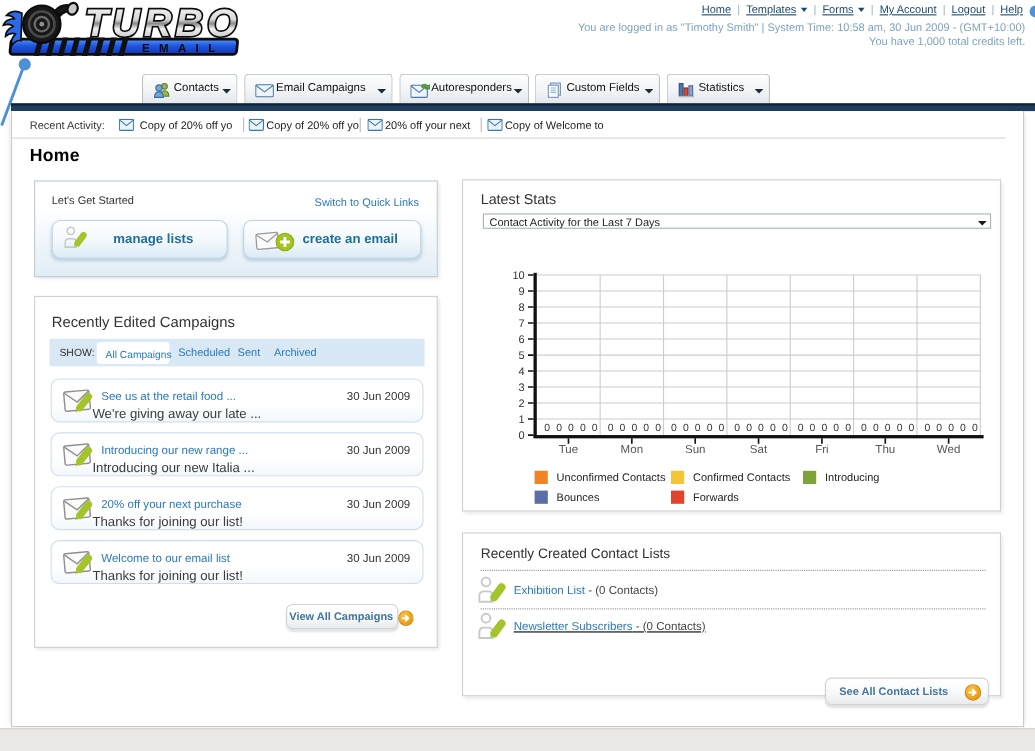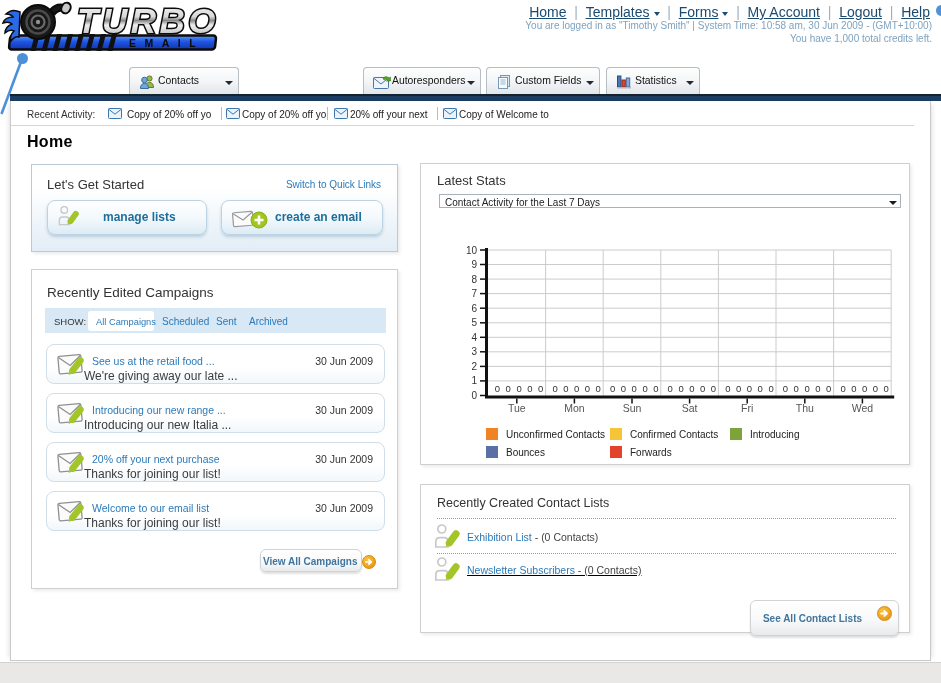--- a/index.html
+++ b/index.html
@@ -64,34 +64,42 @@
     <circle cx="38" cy="22" r="11.5" fill="none" stroke="#4a4a4a" stroke-width="2.4"></circle>
     <circle cx="38" cy="22" r="6.5" fill="none" stroke="#6a6a6a" stroke-width="2.2"></circle>
     <circle cx="38" cy="22" r="2.2" fill="#909090"></circle>
     <path d="M50 10 q6 -7 14 -5 l3 6 q-8 -2 -12 3 Z" fill="#181818" stroke="#0b0b0b" stroke-width="2"></path>
     <ellipse cx="66" cy="8" rx="4.5" ry="5.5" fill="#c8c8c8" stroke="#0b0b0b" stroke-width="2" transform="rotate(25 66 8)"></ellipse>
   </g>
   <line x1="22" y1="59" x2="1.5" y2="114" stroke="#4b90d9" stroke-width="2.6"></line>
   <circle cx="22.5" cy="58.5" r="5.5" fill="#4b90d9"></circle>
 </svg>
 
-  <div class="abs" style="left:0;top:4px;width:930px;text-align:right;font-size:14px;color:#1b4a70;white-space:nowrap;">
+  <div class="abs" style="left:0;top:4px;width:930px;text-align:right;font-size:10px;color:#1b4a70;white-space:nowrap;">
     <a style="color:#1b4a70;">Home</a><span class="sep">&nbsp;&nbsp;|&nbsp;&nbsp;</span><a style="color:#1b4a70;">Templates</a><span style="display:inline-block;width:0;height:0;border-left:3.5px solid transparent;border-right:3.5px solid transparent;border-top:4px solid #1b4a70;vertical-align:1px;margin-left:4px;"></span><span class="sep">&nbsp;&nbsp;|&nbsp;&nbsp;</span><a style="color:#1b4a70;">Forms</a><span style="display:inline-block;width:0;height:0;border-left:3.5px solid transparent;border-right:3.5px solid transparent;border-top:4px solid #1b4a70;vertical-align:1px;margin-left:4px;"></span><span class="sep">&nbsp;&nbsp;|&nbsp;&nbsp;</span><a style="color:#1b4a70;">My Account</a><span class="sep">&nbsp;&nbsp;|&nbsp;&nbsp;</span><a style="color:#1b4a70;">Logout</a><span class="sep">&nbsp;&nbsp;|&nbsp;&nbsp;</span><a style="color:#1b4a70;">Help</a>
   </div>
   <div class="abs" style="left:936px;top:5px;width:11px;height:11px;border-radius:50%;background:#4e93d9;"></div>
   <div class="abs" style="left:0;top:20px;width:932px;text-align:right;font-size:10px;color:#7ea3c1;">You are logged in as "Timothy Smith" | System Time: 10:58 am, 30 Jun 2009 - (GMT+10:00)</div>
   <div class="abs" style="left:0;top:33px;width:932px;text-align:right;font-size:10px;color:#7ea3c1;">You have 1,000 total credits left.</div>
-<div class="tab" style="left:129px;width:110px;">
+<div class="tab" style="left:129px;width:87px;">
       <svg class="ic" width="16" height="16" viewBox="0 0 16 16">
         <circle cx="10.5" cy="4.5" r="2.6" fill="#9ab84a" stroke="#647c2a"></circle>
         <path d="M6.5 13.5 Q6.5 8.5 10.5 8.5 Q14.5 8.5 14.5 13.5 Z" fill="#9ab84a" stroke="#647c2a"></path>
         <circle cx="5.5" cy="6" r="2.8" fill="#6fa8dc" stroke="#3c6a9a"></circle>
         <path d="M1.5 14.5 Q1.5 9.5 5.5 9.5 Q9.5 9.5 9.5 14.5 Z" fill="#6fa8dc" stroke="#3c6a9a"></path>
       </svg>
       <span class="lbl">Contacts</span>
+      <span class="arr"></span>
+    </div>
+<div class="tab" style="left:222px;width:135px;">
+      <svg class="ic" width="17" height="16" viewBox="0 0 17 13">
+        <rect x="0.5" y="1.5" width="16" height="11" rx="1" fill="#eef4fa" stroke="#4878a8"></rect>
+        <path d="M0.5 2 L8.5 8 L16.5 2" fill="none" stroke="#4878a8"></path>
+      </svg>
+      <span class="lbl">Email Campaigns</span>
       <span class="arr"></span>
     </div>
 <div class="tab" style="left:363px;width:118px;">
       <svg class="ic" width="18" height="16" viewBox="0 0 18 14">
         <rect x="0.5" y="2.5" width="15" height="11" rx="1" fill="#eef4fa" stroke="#4878a8"></rect>
         <path d="M0.5 3 L8 9 L15.5 3" fill="none" stroke="#4878a8"></path>
         <path d="M10 3 q3 -3 6 0 l1.5 -1 l0 4 l-4 0 l1.5 -1 q-2 -2 -4 0 Z" fill="#58a828" stroke="#3a7418" stroke-width="0.6"></path>
       </svg>
       <span class="lbl">Autoresponders</span>
       <span class="arr"></span>
@@ -140,21 +148,21 @@
     <div class="abs" style="left:350px;top:109px;font-size:10px;color:#222;white-space:nowrap;">20% off your next</div>
 <div class="abs" style="left:437px;top:107px;width:1px;height:13px;background:#bbb;"></div>
 <svg class="abs" style="left:443px;top:108px;" width="14" height="11" viewBox="0 0 14 11">
       <rect x="0.5" y="0.5" width="13" height="10" rx="1" fill="#eaf2fa" stroke="#3c77ad"></rect>
       <path d="M0.5 1 L7 6.2 L13.5 1" fill="none" stroke="#3c77ad" stroke-width="1"></path>
     </svg>
     <div class="abs" style="left:459px;top:109px;font-size:10px;color:#222;white-space:nowrap;">Copy of Welcome to</div>
 <div class="abs" style="left:27px;top:133px;font-size:16px;font-weight:bold;color:#000;letter-spacing:0.3px;">Home</div>
 
   <div class="abs" style="left:31px;top:164px;width:367px;height:88px;border:1px solid #bccad3;background:linear-gradient(180deg,#ffffff 28%,#e1edf6 100%);box-shadow:2px 2px 3px rgba(0,0,0,0.08);"></div>
-  <div class="abs" style="left:47px;top:177px;font-size:13px;color:#333;">Let's Get Started</div>
+  <div class="abs" style="left:47px;top:177px;font-size:10px;color:#333;">Let's Get Started</div>
   <div class="abs" style="left:247px;top:179px;width:134px;text-align:right;font-size:10px;"><a style="color:#2b7ab9;text-decoration:none;">Switch to Quick Links</a></div>
   <div class="abs btnbig" style="left:47px;top:200px;width:160px;height:35px;"></div>
   <div class="abs btnbig" style="left:221px;top:200px;width:162px;height:35px;"></div>
 <svg class="abs" style="left:57px;top:205px;" width="23.0" height="21.3" viewBox="0 0 28 26">
       <circle cx="8.8" cy="6" r="4.0" fill="none" stroke="#c9c9c9" stroke-width="1.7"></circle>
       <path d="M2.8 24 V18.8 Q2.8 14.6 7 14.6 H11 Q15 14.6 15 18.8 V24 Z" fill="none" stroke="#c9c9c9" stroke-width="1.7"></path>
       <path d="M16.4 19.8 L23 10.8" stroke="#a3c52a" stroke-width="7.2" stroke-linecap="round"></path>
       <path d="M12.6 23.9 L14.2 17.9 L18.6 21.2 Z" fill="#a3c52a"></path>
     </svg>
     <div class="abs" style="left:103px;top:210px;font-size:12px;font-weight:bold;color:#1d6e9a;">manage lists</div>
@@ -357,21 +365,21 @@
       <path d="M2.8 24 V18.8 Q2.8 14.6 7 14.6 H11 Q15 14.6 15 18.8 V24 Z" fill="none" stroke="#c9c9c9" stroke-width="1.7"></path>
       <path d="M16.4 19.8 L23 10.8" stroke="#a3c52a" stroke-width="7.2" stroke-linecap="round"></path>
       <path d="M12.6 23.9 L14.2 17.9 L18.6 21.2 Z" fill="#a3c52a"></path>
     </svg>
     <svg class="abs" style="left:433px;top:556px;" width="28.0" height="26.0" viewBox="0 0 28 26">
       <circle cx="8.8" cy="6" r="4.0" fill="none" stroke="#c9c9c9" stroke-width="1.7"></circle>
       <path d="M2.8 24 V18.8 Q2.8 14.6 7 14.6 H11 Q15 14.6 15 18.8 V24 Z" fill="none" stroke="#c9c9c9" stroke-width="1.7"></path>
       <path d="M16.4 19.8 L23 10.8" stroke="#a3c52a" stroke-width="7.2" stroke-linecap="round"></path>
       <path d="M12.6 23.9 L14.2 17.9 L18.6 21.2 Z" fill="#a3c52a"></path>
     </svg>
-    <div class="abs btnsm" style="left:750px;top:600px;width:149px;height:36px;">
+    <div class="abs btnsm" style="left:750px;top:616px;width:149px;height:25px;">
       <span>See All Contact Lists</span>
       <div class="abs" style="left:125.5px;top:5.0px;width:15.0px;height:15.0px;border-radius:50%;background:radial-gradient(circle at 35% 30%, #fbc341 0%, #f2a51d 55%, #e08c0e 100%);border:1px solid #d4890f;">
         <svg width="13.0" height="13.0" viewBox="0 0 14 14" style="position:absolute;left:0;top:0;">
           <path d="M3.4 7 H9 M6.8 4.4 L9.6 7 L6.8 9.6" stroke="#fff" stroke-width="2" fill="none" stroke-linecap="round" stroke-linejoin="round"></path>
         </svg>
       </div>
     </div>
 
   <div class="abs" style="left:0;top:662px;width:941px;height:21px;background:#e9e8e6;border-top:1px solid #d2d2d2;"></div>
 </div>

